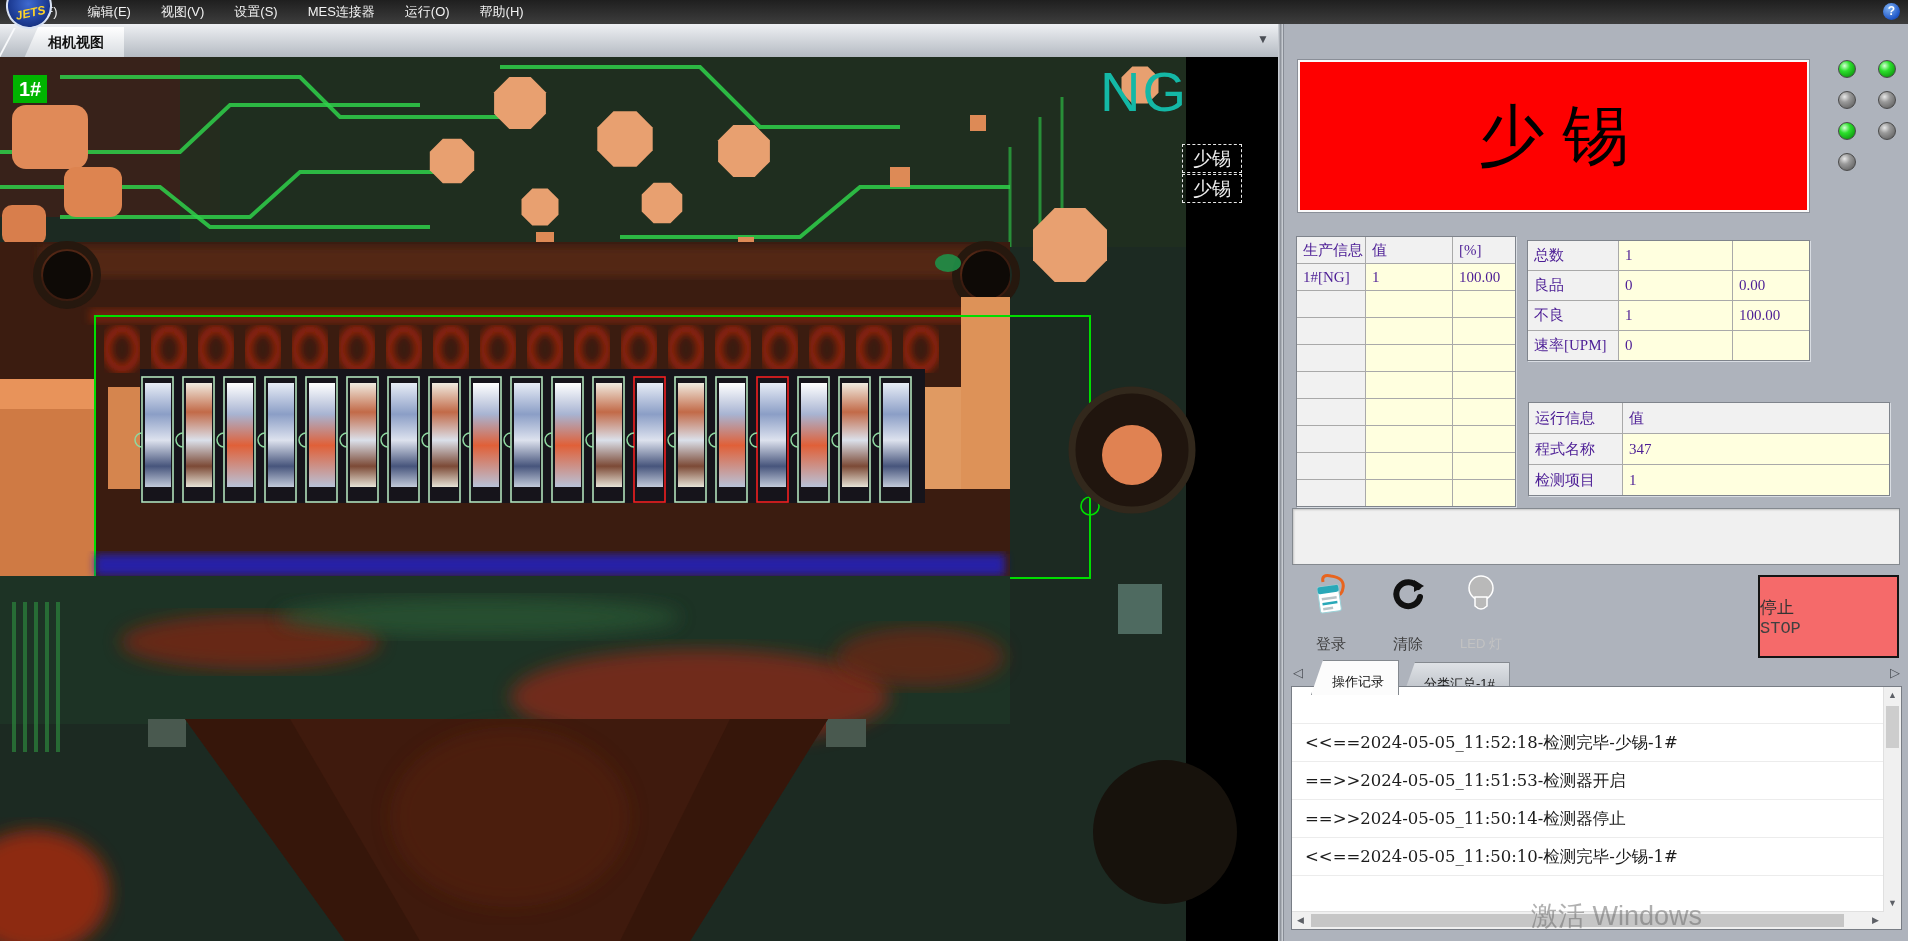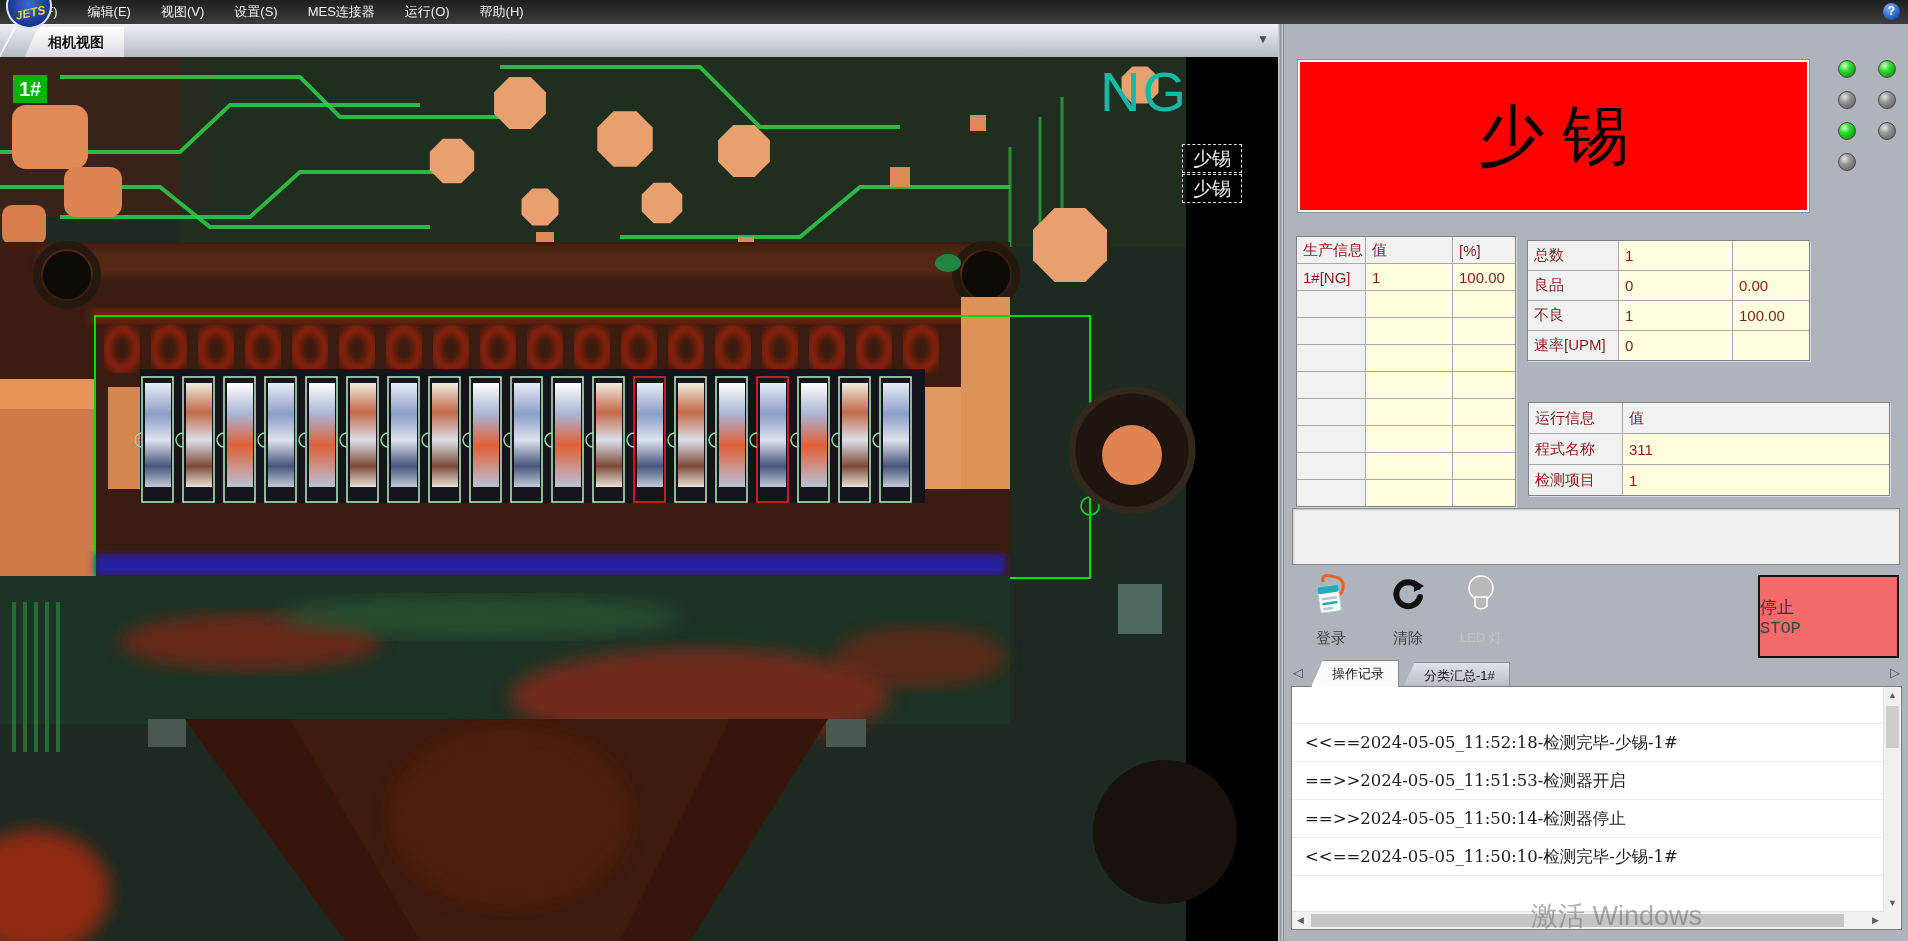--- a/index.html
+++ b/index.html
@@ -58,47 +58,47 @@
           display:flex;align-items:center;justify-content:center;
           font-family:"DejaVu Serif",serif;font-size:66px;color:#000;letter-spacing:18px;text-indent:18px;}
 
   #indicator-lights{position:absolute;left:554px;top:36px;display:grid;
           grid-template-columns:18px 18px;column-gap:22px;row-gap:13px;}
   .light{width:18px;height:18px;border-radius:50%;border:1px solid #4a4a4a;box-sizing:border-box;}
   .light.green{background:radial-gradient(circle at 35% 30%,#d6ffd6 0%,#2ce02c 35%,#0b8a0b 90%);}
   .light.gray{background:radial-gradient(circle at 35% 30%,#e8e8e8 0%,#9a9a9a 35%,#5d5d5d 90%);}
 
   .tbl{position:absolute;display:grid;gap:1px;background:#a9a9a9;border:1px solid #7f848c;
-       box-shadow:1px 1px 0 #d9dde3;font-size:15px;color:#7f1d1d;}
+       box-shadow:1px 1px 0 #d9dde3;font-size:15px;color:#4c1d95;font-family:Liberation Serif, serif;}
   .tbl .cell{padding:0 6px;display:flex;align-items:center;white-space:nowrap;overflow:hidden;}
   .tbl .cell.cv{background:#ffffdf;}
   .tbl .cell.c0,.tbl .cell.th{background:#f1f1f1;}
   #tbl-production{left:12px;top:212px;grid-template-columns:68px 86px 62px;grid-auto-rows:26px;}
   #tbl-summary{left:243px;top:216px;grid-template-columns:90px 113px 76px;grid-auto-rows:29px;}
   #tbl-run{left:244px;top:378px;grid-template-columns:93px 266px;grid-auto-rows:30px;}
 
   #msg-box{position:absolute;left:8px;top:484px;width:606px;height:55px;background:#f0f0f0;
            border:1px solid #84898f;box-shadow:inset 1px 1px 2px rgba(0,0,0,.18);}
 
   .tool-btn{position:absolute;top:548px;width:58px;text-align:center;cursor:default;}
   .tool-btn .ic{height:44px;display:flex;align-items:center;justify-content:center;}
-  .tool-btn .lbl{font-size:15px;color:#3f3f3f;margin-top:13px;}
+  .tool-btn .lbl{font-size:15px;color:#3f3f3f;margin-top:19px;}
   .tool-btn.disabled .lbl{color:#c2c2c2;font-size:13px;}
   #btn-login{left:18px;} #btn-clear{left:95px;} #btn-led{left:168px;}
 
   #stop-btn{position:absolute;left:474px;top:551px;width:141px;height:83px;background:#f56a6a;
             border:2px solid #141414;box-sizing:border-box;display:flex;flex-direction:column;
             align-items:flex-start;justify-content:center;cursor:default;}
   #stop-btn .zh{font-size:17px;color:#333;}
   #stop-btn .en{font-size:17px;color:#404040;font-family:"Liberation Mono",monospace;}
 
   #log-tabstrip{position:absolute;left:7px;top:636px;width:611px;height:26px;}
   .strip-arrow{position:absolute;top:5px;font-size:13px;color:#4a4e54;}
   #arrow-left{left:2px;} #arrow-right{right:2px;}
-  .log-tab{position:absolute;top:0;height:26px;padding:0 14px 0 20px;font-size:13px;color:#111;
+  .log-tab{position:absolute;top:0;height:26px;padding:8px 14px 0 20px;font-size:13px;color:#111;
            line-height:26px;clip-path:polygon(12px 0,100% 0,100% 100%,0 100%);}
   #log-tab-0{left:20px;background:#fcfcfc;border:1px solid #84898f;border-bottom:none;z-index:2;}
   #log-tab-1{left:112px;background:linear-gradient(#dfe2e6,#b9bec5);border:1px solid #84898f;top:2px;height:24px;}
 
   #log-box{position:absolute;left:7px;top:662px;width:611px;height:244px;background:#fff;
            border:1px solid #787d85;box-sizing:border-box;overflow:hidden;}
   #log-rows{position:absolute;left:0;top:0;right:17px;bottom:17px;overflow:hidden;}
   .log-spacer{height:36px;border-bottom:1px solid #ececec;}
   .log-row{height:37px;border-bottom:1px solid #ececec;font-family:"DejaVu Serif",serif;
            font-size:16.5px;color:#1c1c1c;line-height:37px;padding-left:13px;white-space:nowrap;}
@@ -377,21 +377,21 @@
         <div class="cell td cv">1</div>
         <div class="cell td cv">100.00</div>
         <div class="cell td c0">速率[UPM]</div>
         <div class="cell td cv">0</div>
         <div class="cell td cv"></div>
       </div>
     <div class="tbl" id="tbl-run">
         <div class="cell th c0">运行信息</div>
         <div class="cell th cv">值</div>
         <div class="cell td c0">程式名称</div>
-        <div class="cell td cv">311</div>
+        <div class="cell td cv">347</div>
         <div class="cell td c0">检测项目</div>
         <div class="cell td cv">1</div>
       </div>
 
     <div id="msg-box"></div>
 
     <div class="tool-btn" id="btn-login">
       <div class="ic">
         <svg class="svg-ic" width="44" height="44" viewBox="0 0 44 44">
           <path d="M14 10 Q12 2 22 4 Q36 6 34 16 Q33 24 27 22" fill="none" stroke="#e8641e" stroke-width="3"></path>

